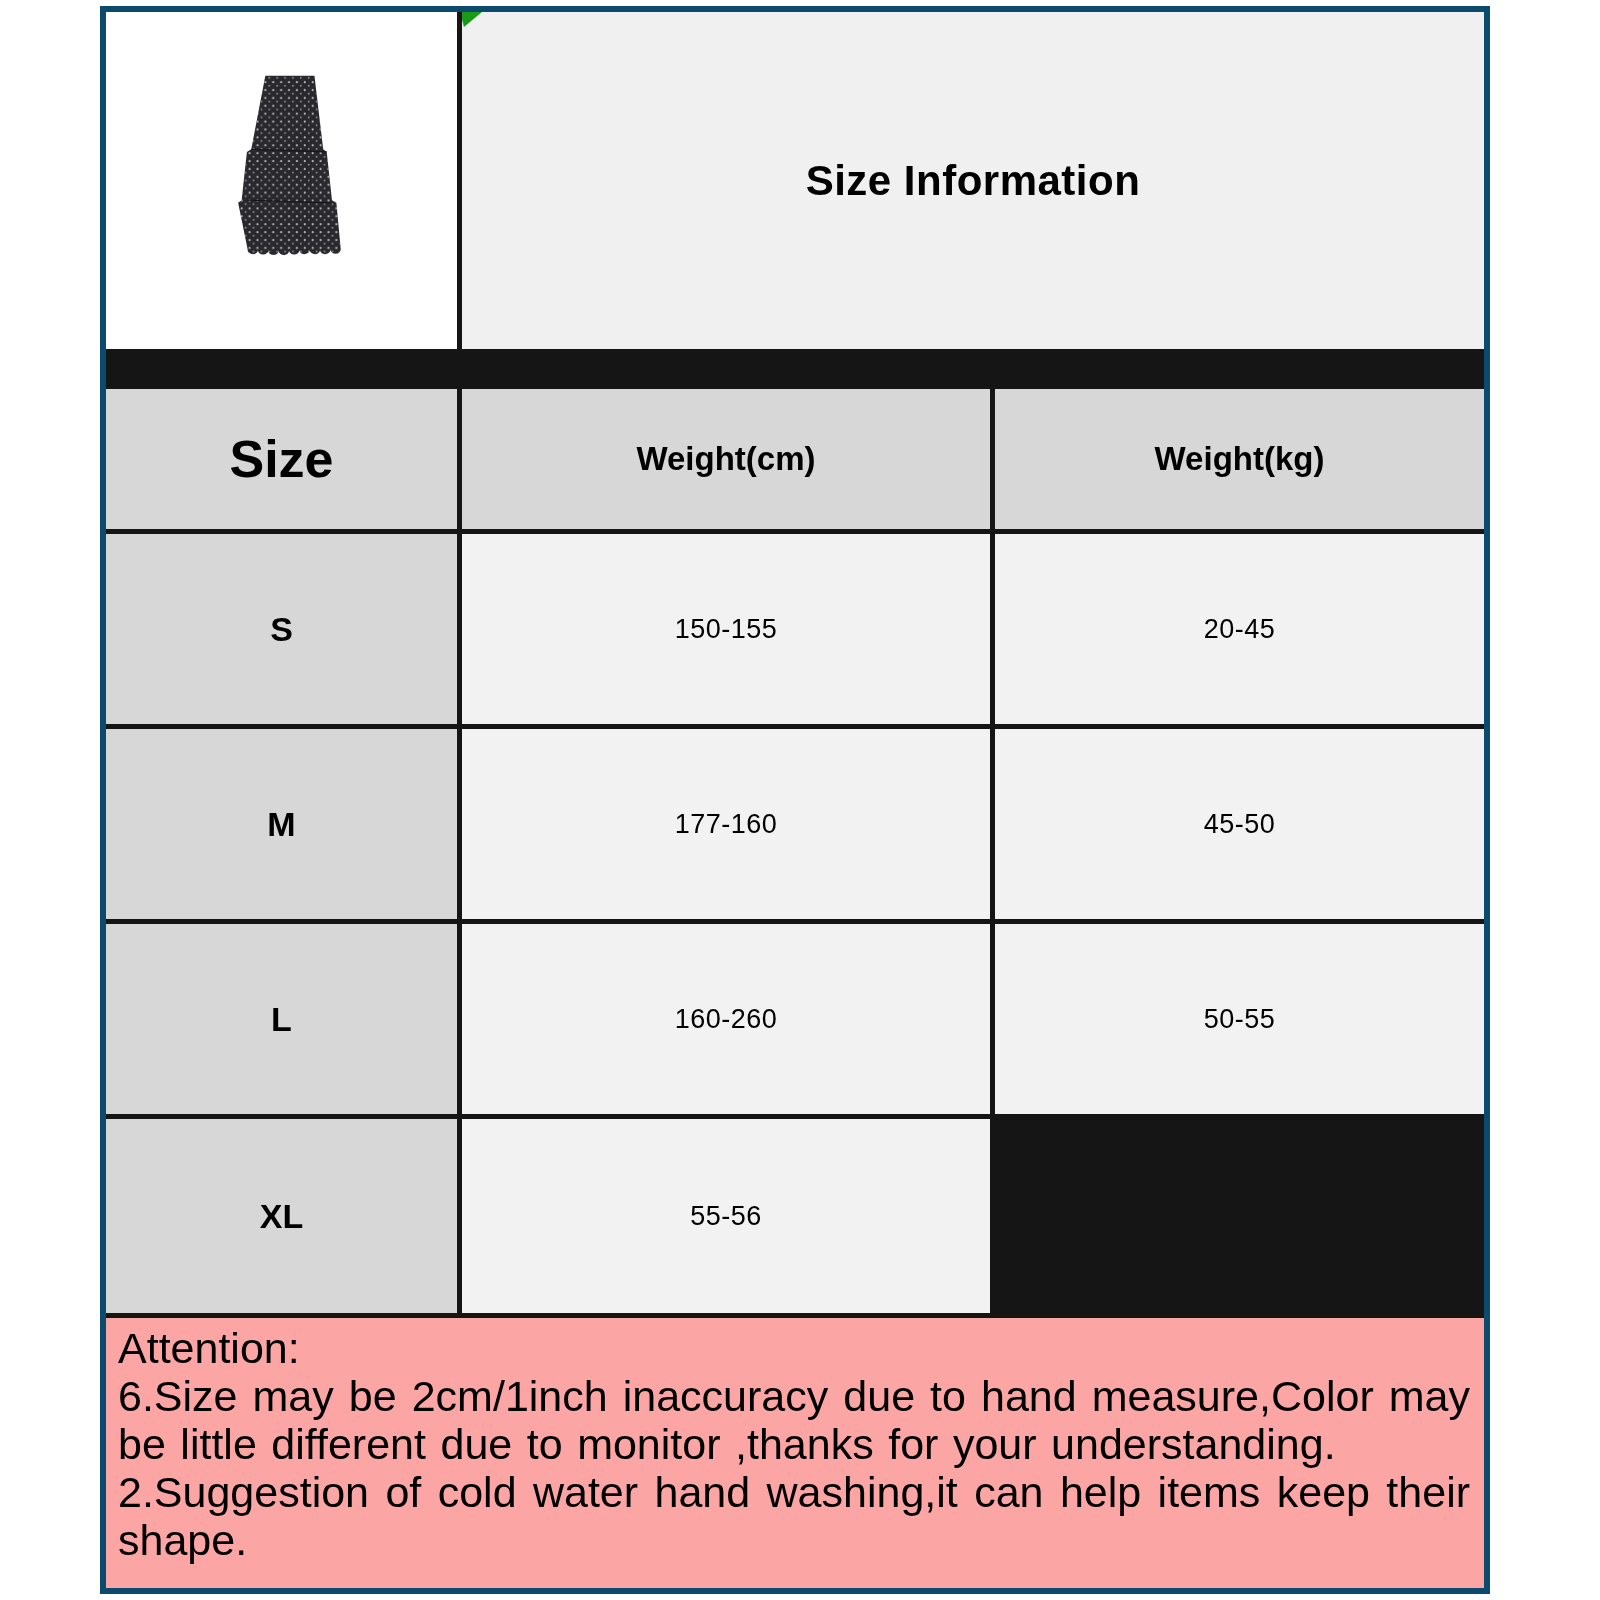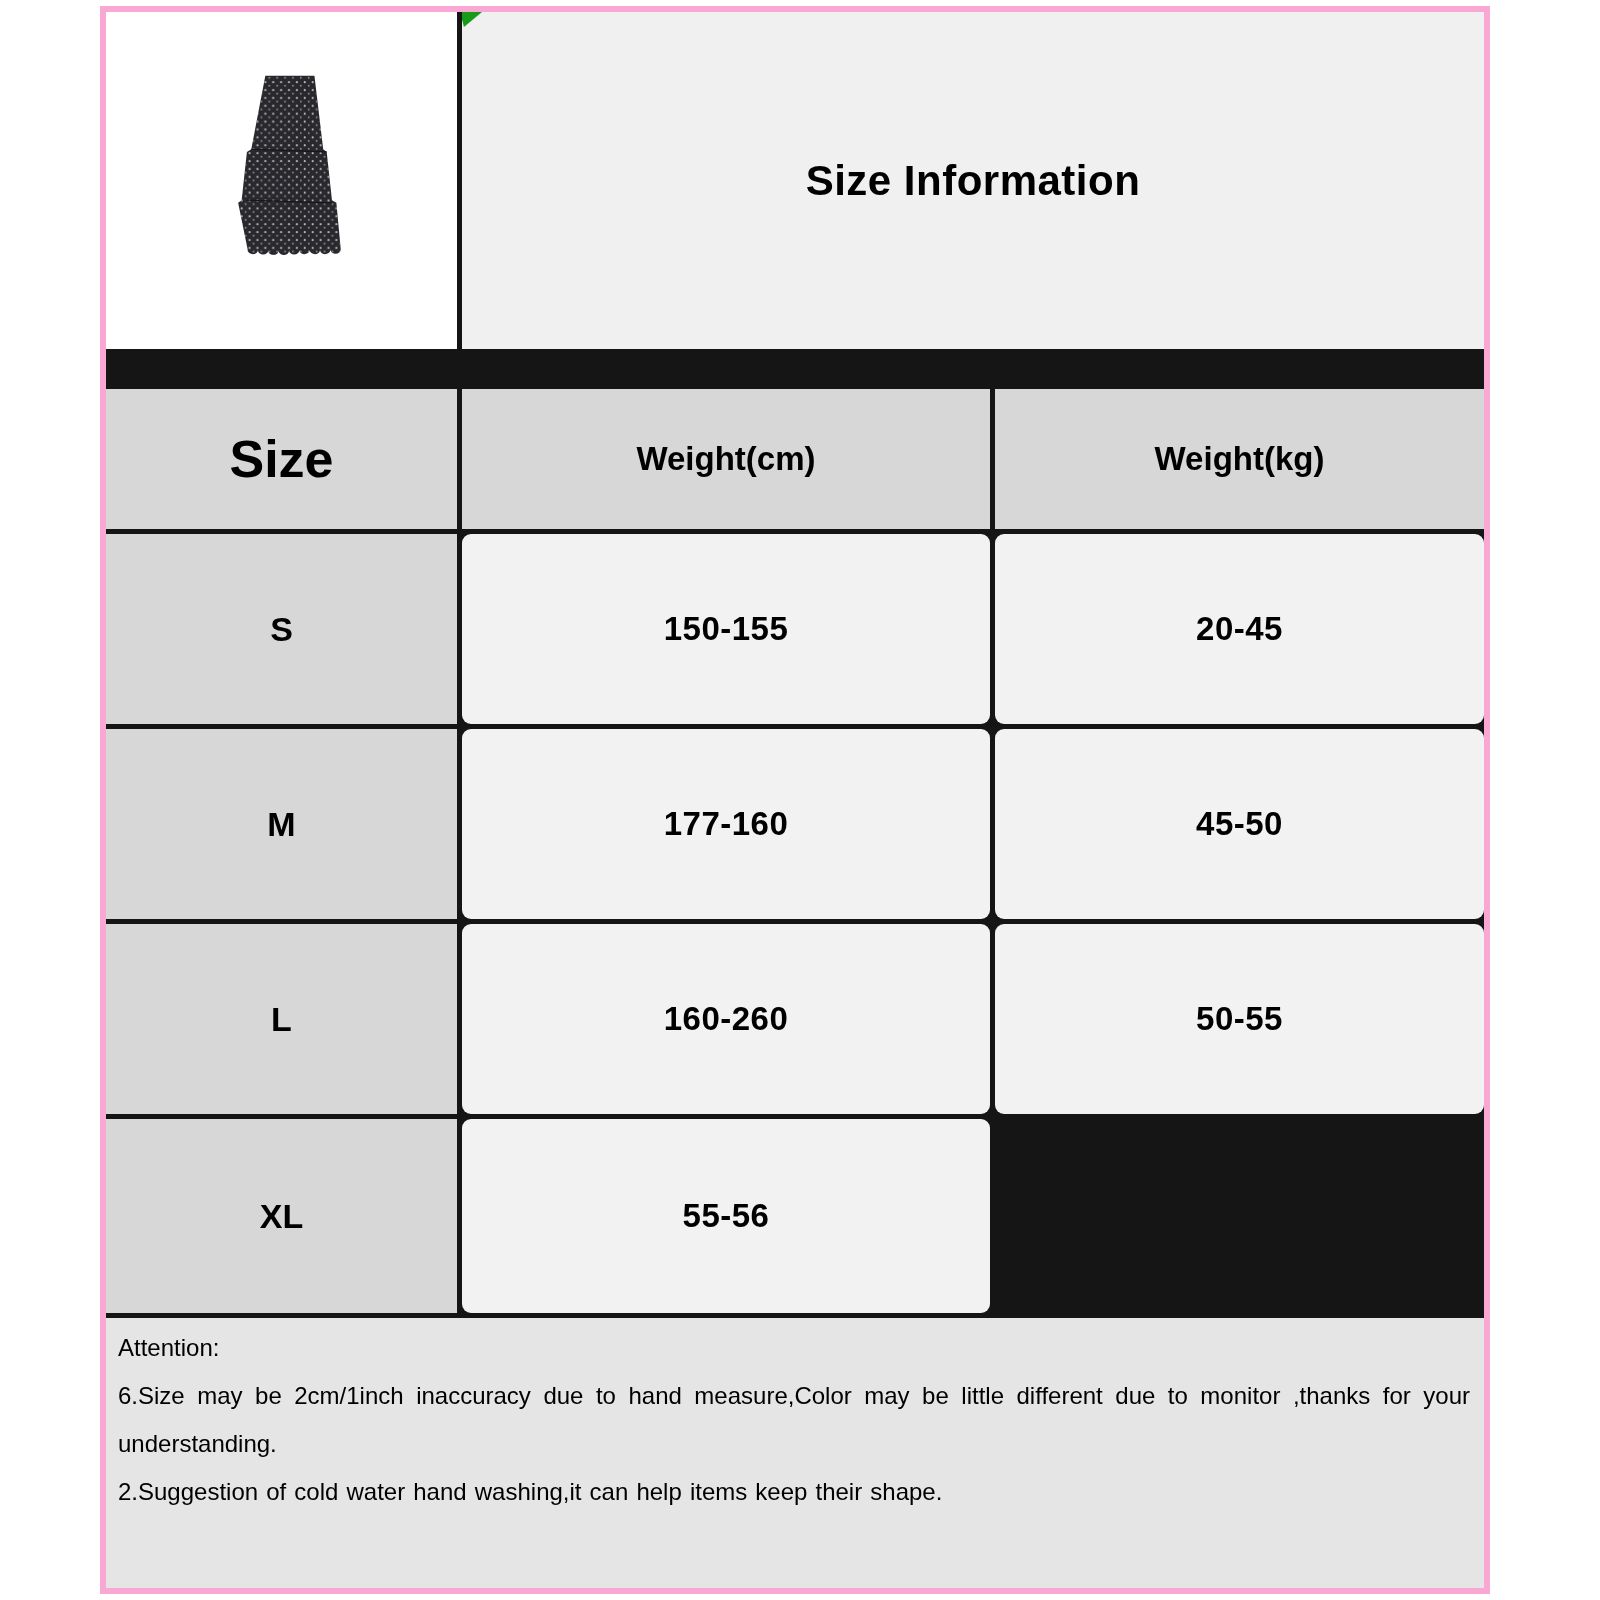--- a/index.html
+++ b/index.html
@@ -9,21 +9,21 @@
     height: 1600px;
     background: #ffffff;
     font-family: "Liberation Sans", "DejaVu Sans", sans-serif;
     color: #000000;
     overflow: hidden;
   }
   .sheet {
     position: absolute;
     left: 100px;
     top: 6px;
-    border: 6px solid #f9a8d4;
+    border: 6px solid #0c4a6e;
     background: #151515;
     display: grid;
     grid-template-columns: 351px 528px 489px;
     grid-template-rows: 337px 175px 190px 190px 190px 194px 270px;
     gap: 5px;
   }
   .cell {
     display: flex;
     align-items: center;
     justify-content: center;
@@ -64,31 +64,30 @@
   .head-cell.size-head {
     font-size: 52px;
   }
   .label-cell {
     background: #d7d7d7;
     font-weight: bold;
     font-size: 34px;
   }
   .value-cell {
     background: #f2f2f2;
-    font-weight: bold;
-    font-size: 33px;
+    font-weight: normal;
+    font-size: 27px;
     letter-spacing: 0.5px;
-    border-radius: 9px;
   }
   .attention-cell {
     grid-column: 1 / 4;
-    background: #e5e5e5;
+    background: #fca5a5;
     display: block;
     padding: 6px 14px 0 12px;
-    font-size: 24px;
+    font-size: 43px;
     line-height: 48px;
     word-spacing: 0.06em;
   }
   .attention-cell p {
     margin: 0;
     text-align: justify;
   }
 </style>
 </head>
 <body>

